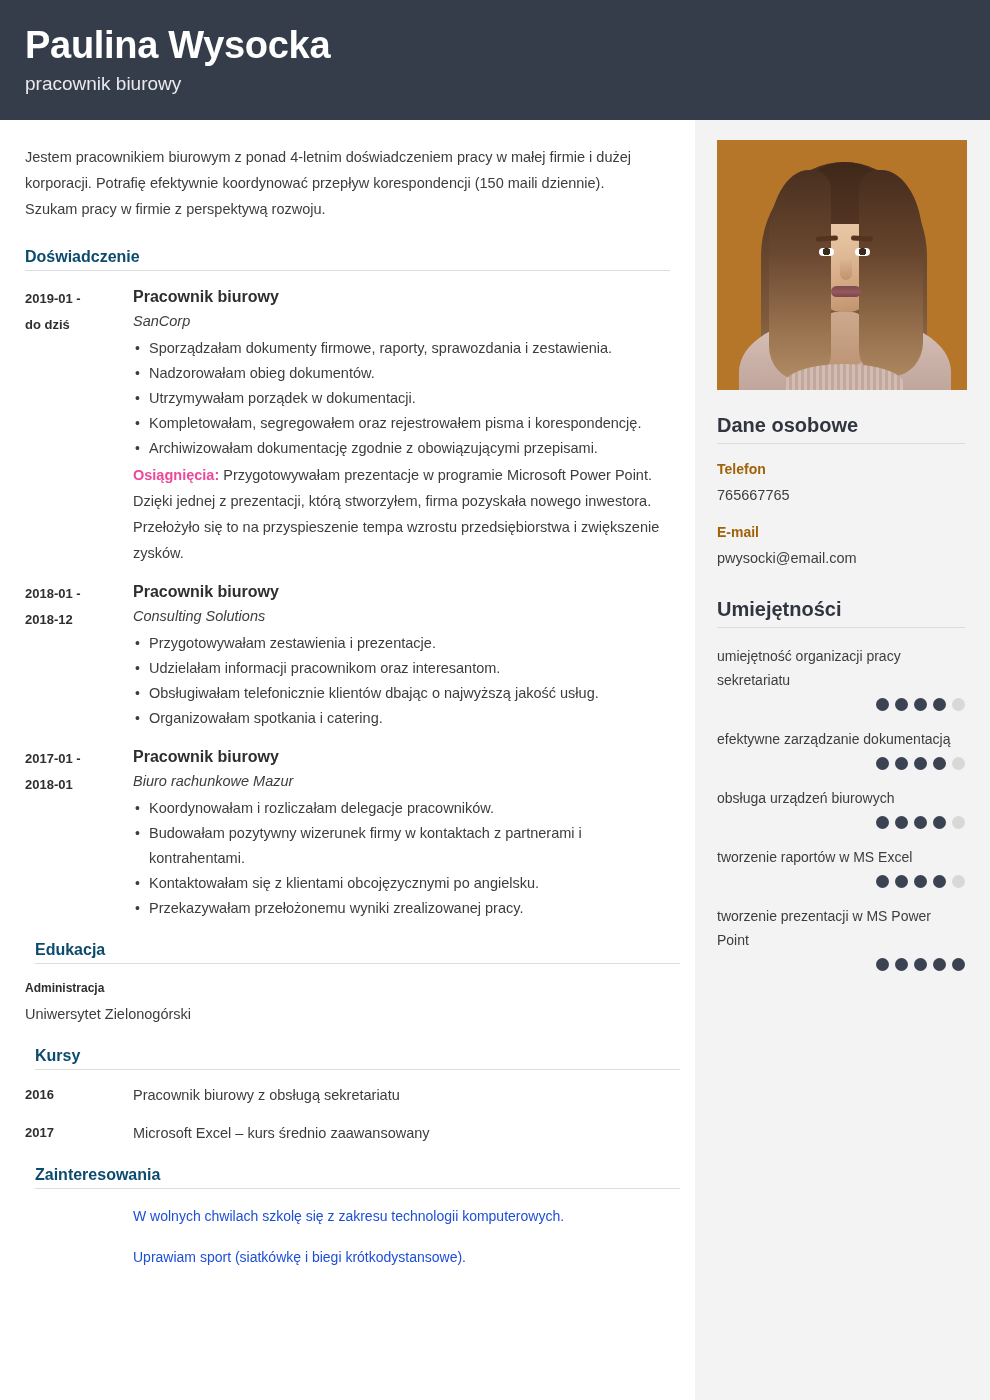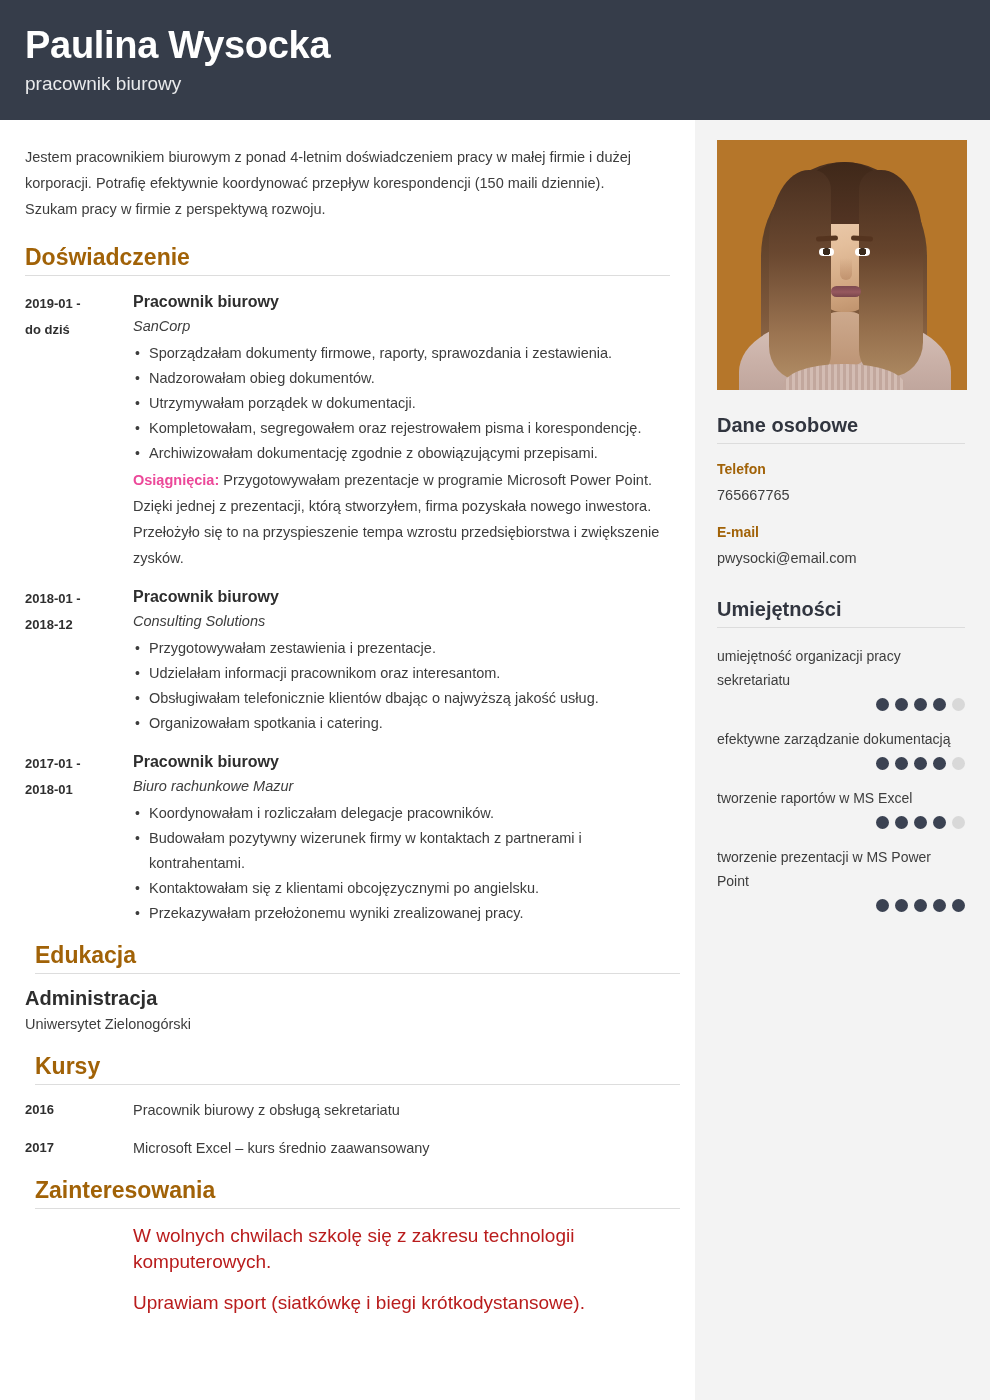--- a/index.html
+++ b/index.html
@@ -33,22 +33,22 @@
   .side-col { width: 295px; background:#f3f3f3; padding: 20px 34px 0 22px; }
 
   
   .summary {
     font-size: 14.5px; line-height: 26px; color: #3d3d3d;
     margin-bottom: 22px; max-width: 632px;
   }
 
   
   .sec-head {
-    font-size: 23px; font-weight: bold; color: #a16207;
-    padding-bottom: 5px; margin-top: 10px;
+    font-size: 16px; font-weight: bold; color: #0c4a6e;
+    margin-top: 10px;
     border-bottom: 1px solid #dddddd; width: 645px;
     line-height: 26px;
   }
   .sec-head.tight { margin-top: 16px; margin-left: 10px; }
 
   
   .entry { display: flex; margin-top: 14px; }
   .entry-date {
     width: 108px; flex: 0 0 108px;
     font-size: 13px; font-weight: bold; color: #2f2f2f;
@@ -78,27 +78,27 @@
   }
   .achv b { font-weight: bold; color: #ec4899; }
 
   
   .srow { display: flex; margin-top: 12px; }
   .srow .d {
     width: 108px; flex: 0 0 108px;
     font-size: 13px; font-weight: bold; color: #2f2f2f; line-height: 26px;
   }
   .srow .t { flex: 1 1 auto; }
-  .srow .t .tt { font-size: 20px; font-weight: bold; color: #2e2e2e; line-height: 25px; }
+  .srow .t .tt { font-size: 12px; font-weight: bold; color: #2e2e2e; line-height: 25px; }
   .srow .t .ts { font-size: 14.5px; color: #3d3d3d; line-height: 26px; }
   .srow .t .plain { font-size: 14.5px; color: #3d3d3d; line-height: 26px; }
 
   
   .int-block { margin-left: 108px; margin-top: 14px; }
-  .int-block p { font-size: 19px; line-height: 26px; color: #b91c1c; margin-bottom: 15px; }
+  .int-block p { font-size: 14px; line-height: 26px; color: #1d4ed8; margin-bottom: 15px; }
 
   
   .photo {
     width: 250px; height: 250px; margin-bottom: 22px;
     position: relative; overflow: hidden;
     background: #b5762a;
   }
   .photo .bg {
     position:absolute; inset:0;
     background:
@@ -343,20 +343,30 @@
             <div class="skill-name">efektywne zarządzanie dokumentacją</div>
             <div class="dots">
               <span class="dot on"></span>
               <span class="dot on"></span>
               <span class="dot on"></span>
               <span class="dot on"></span>
               <span class="dot"></span>
             </div>
           </div>
           <div class="skill">
+            <div class="skill-name">obsługa urządzeń biurowych</div>
+            <div class="dots">
+              <span class="dot on"></span>
+              <span class="dot on"></span>
+              <span class="dot on"></span>
+              <span class="dot on"></span>
+              <span class="dot"></span>
+            </div>
+          </div>
+          <div class="skill">
             <div class="skill-name">tworzenie raportów w MS Excel</div>
             <div class="dots">
               <span class="dot on"></span>
               <span class="dot on"></span>
               <span class="dot on"></span>
               <span class="dot on"></span>
               <span class="dot"></span>
             </div>
           </div>
           <div class="skill">

